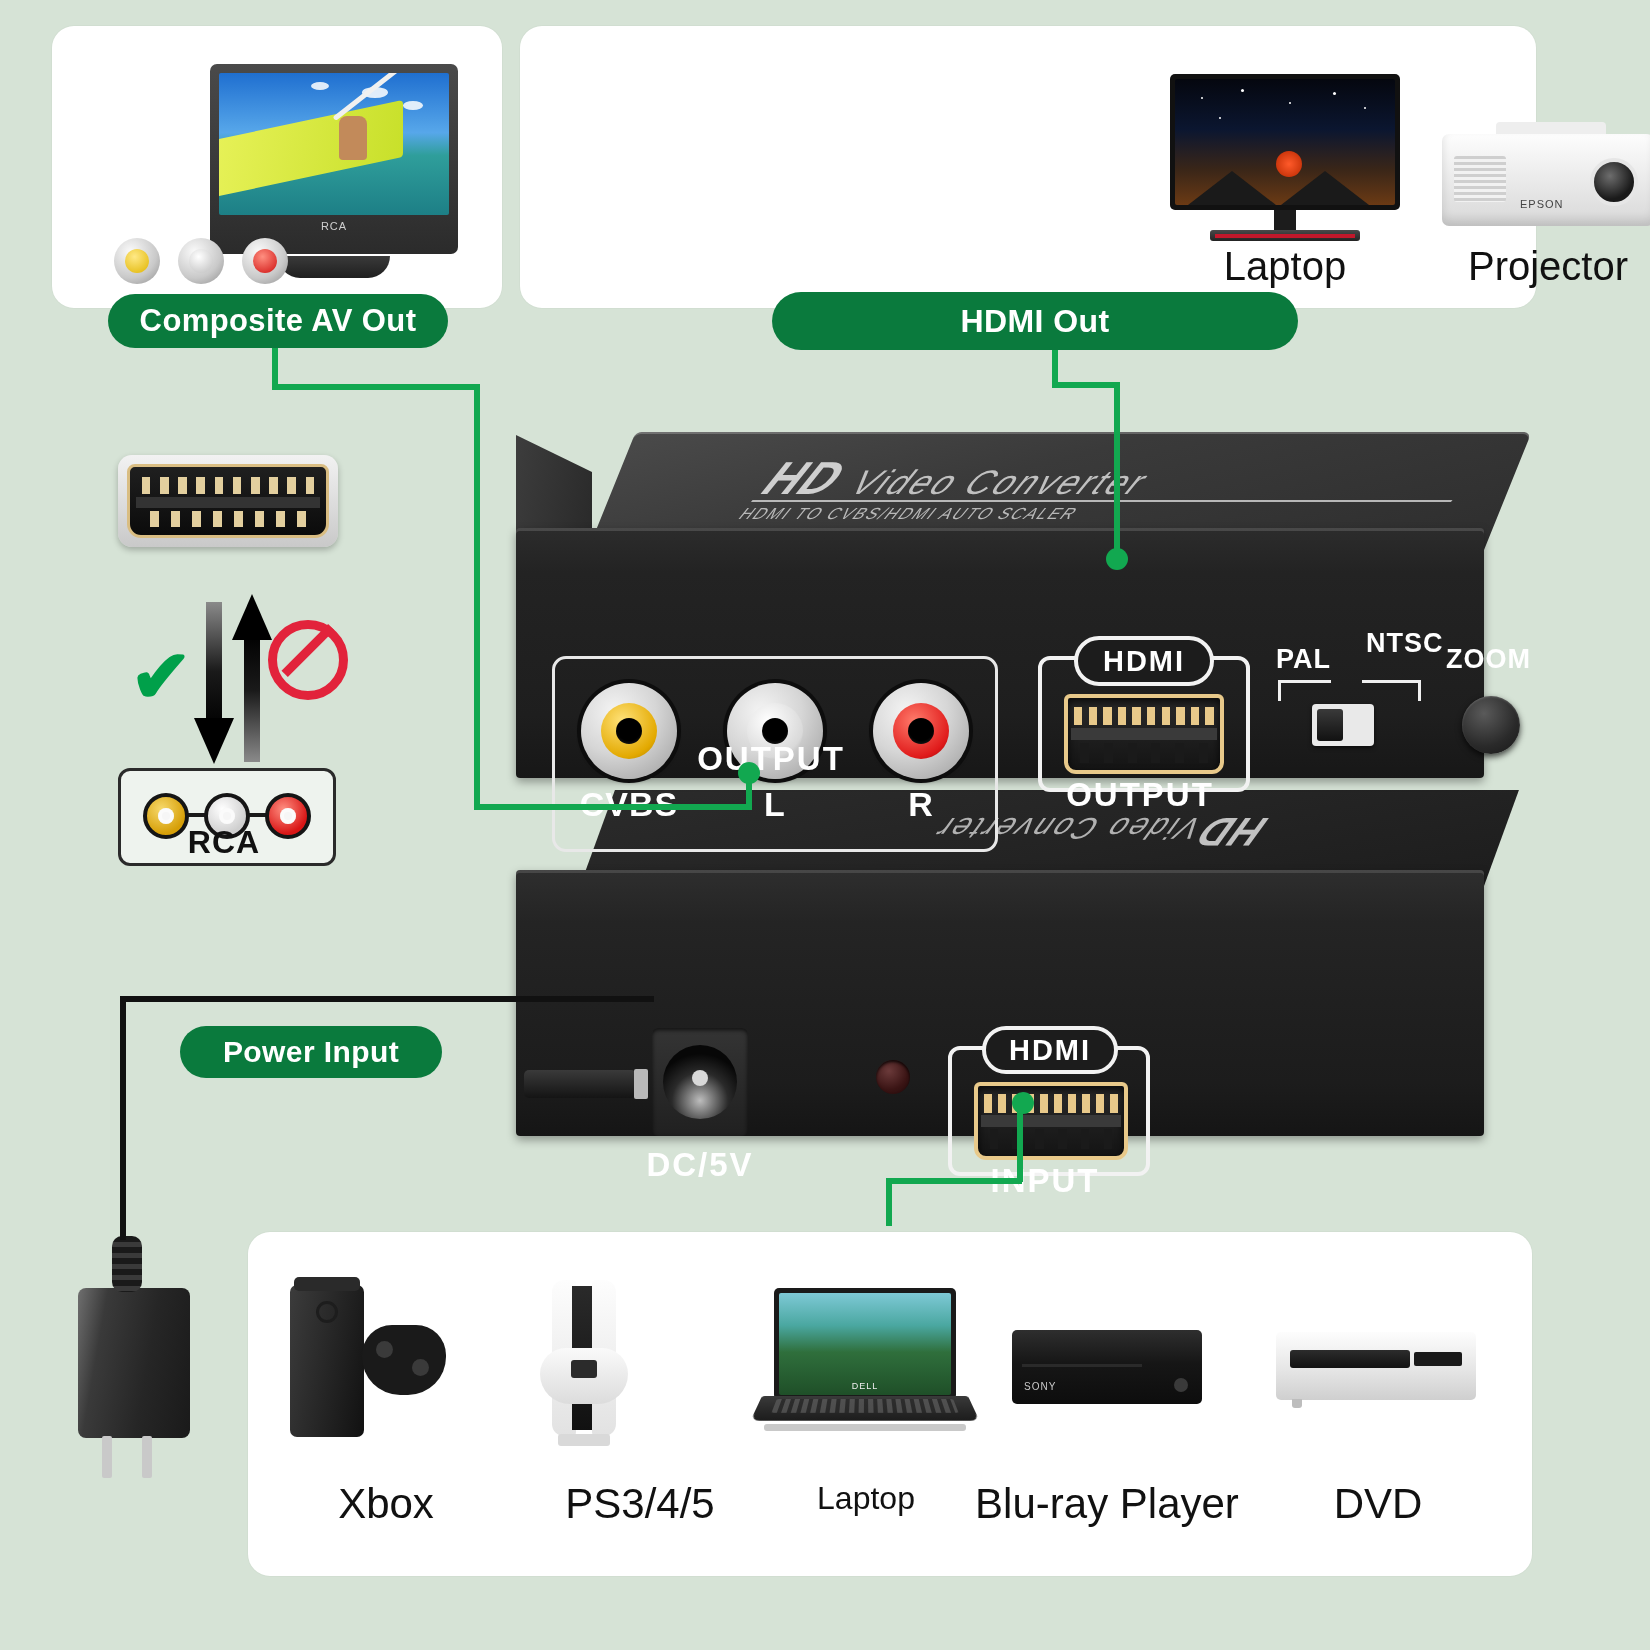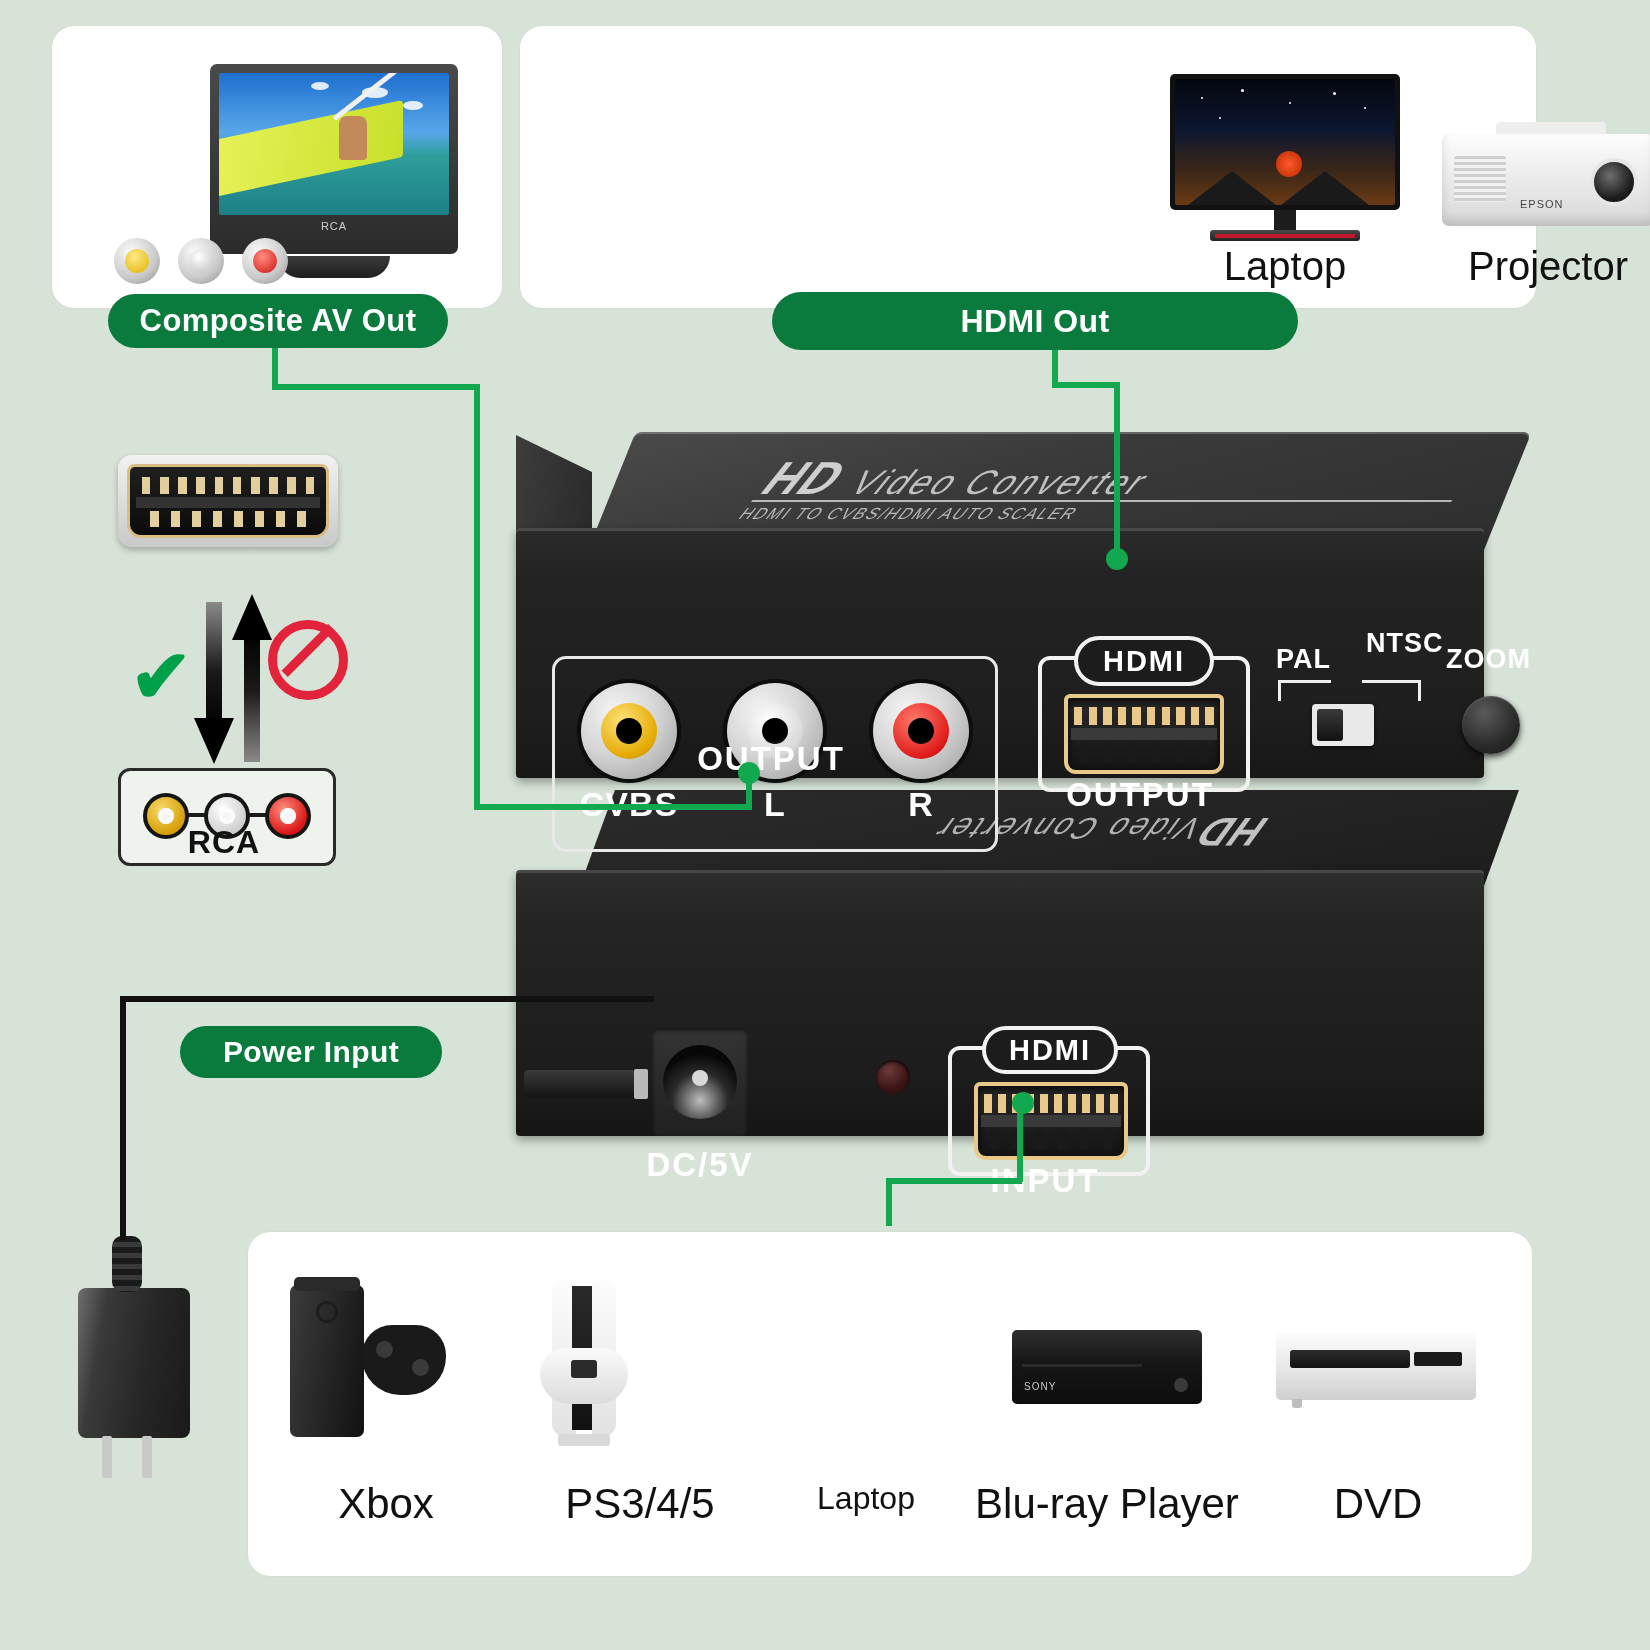--- a/index.html
+++ b/index.html
@@ -724,20 +724,31 @@
       <div class="wingL"></div>
         <div class="core"></div>
         <div class="wingR"></div>
       <div class="base"></div>
     </div>
     <div class="dualsense" style="left:292px;top:116px;">
       <div class="tp"></div>
     </div>
     <div class="cap" style="left:268px;top:248px;width:248px;font-size:42px;">PS3/4/5</div>
 
+    <div class="laptop" style="left:514px;top:56px;">
+      <div class="lid2">
+        <div class="sc">
+            <div class="logo">DELL</div>
+          </div>
+      </div>
+      <div class="kb">
+          <div class="keys"></div>
+        </div>
+      <div class="foot"></div>
+    </div>
     <div class="cap" style="left:510px;top:248px;width:216px;font-size:32px;">Laptop</div>
 
     <div class="bluray" style="left:764px;top:98px;">
       <div class="strip"></div>
       <div class="lbl">SONY</div>
       <div class="btn"></div>
     </div>
     <div class="cap" style="left:714px;top:248px;width:290px;font-size:42px;">Blu-ray Player</div>
 
     <div class="dvd" style="left:1028px;top:100px;">

